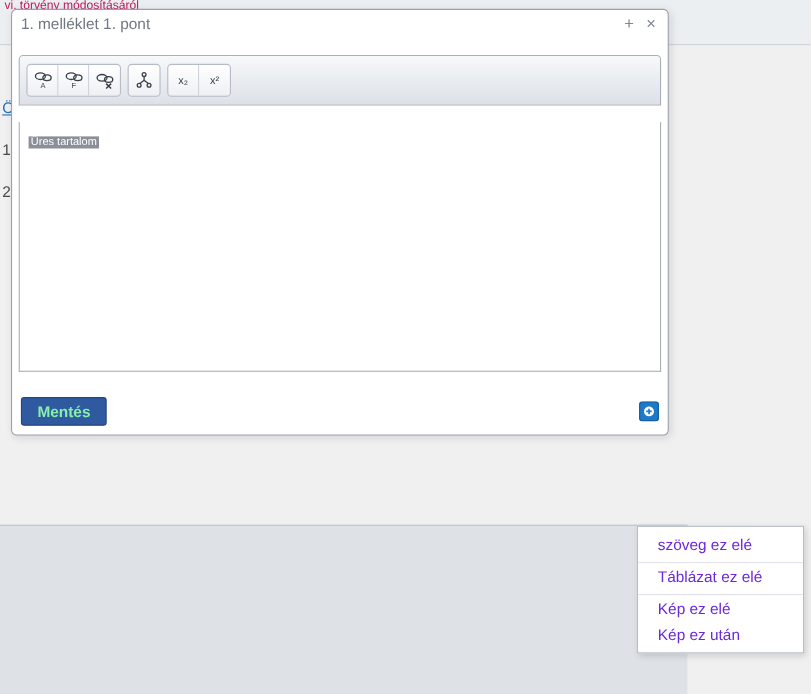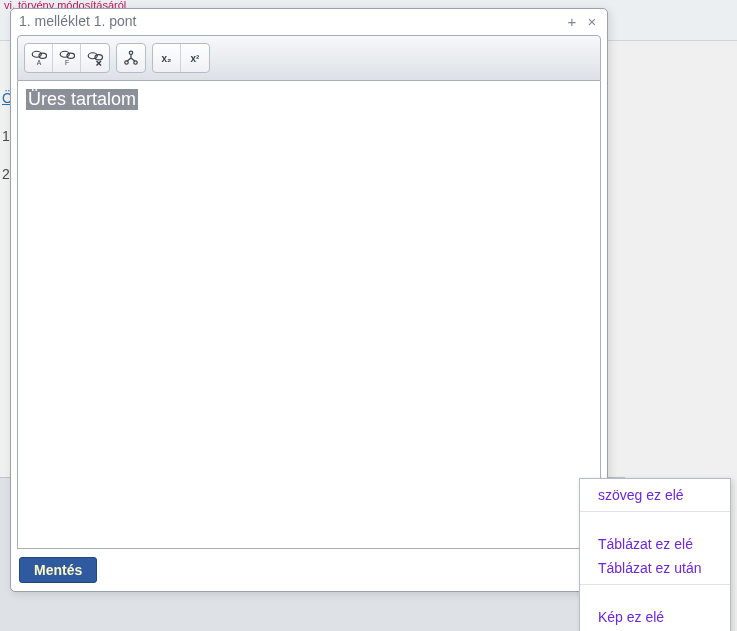--- a/index.html
+++ b/index.html
@@ -48,28 +48,29 @@
     background: #dee2e6;
     border-top: 1px solid #bfc4ca;
   }
 
   
   .dialog {
     position: absolute;
     left: 10px;
     top: 8px;
     width: 598px;
-    height: 584px;
+    height: 388px;
     background: #fff;
     border: 1px solid #9aa1ad;
     border-radius: 5px;
     box-shadow: 2px 2px 8px rgba(0,0,0,0.12);
     display: flex;
     flex-direction: column;
     box-sizing: border-box;
+    gap: 15px;
   }
   .dialog-title {
     padding: 4px 8px 2px 8px;
     color: #707684;
     font-size: 14px;
     display: flex;
     align-items: center;
   }
   .dialog-title-text { flex: 1; }
   .title-icon {
@@ -109,42 +110,42 @@
     align-items: center;
     justify-content: center;
     cursor: pointer;
     border-right: 1px solid #cfd4dc;
     box-sizing: border-box;
   }
   .tb-btn:last-child { border-right: none; }
   .tb-btn svg { width: 18px; height: 18px; }
   .tb-btn .sub {
     font-size: 10px;
-    font-weight: bold;
+    font-weight: normal;
     color: #3a3f49;
   }
 
   .editor {
     margin: 0 6px;
     flex: 1;
     border: 1px solid #a9afb9;
     border-top: none;
     background: #fff;
     position: relative;
     overflow: auto;
   }
   .editor-inner {
     padding: 8px;
   }
   .placeholder-selected {
     display: inline-block;
     background: #8a8f98;
     color: #fff;
     padding: 0 2px;
-    font-size: 18px;
+    font-size: 10px;
   }
 
   .dialog-footer {
     padding: 8px;
     display: flex;
     align-items: center;
     gap: 8px;
   }
   .btn {
     height: 26px;
@@ -153,21 +154,21 @@
     font-size: 14px;
     cursor: pointer;
     display: inline-flex;
     align-items: center;
     justify-content: center;
     line-height: 1;
     box-sizing: border-box;
   }
   .btn-primary {
     background: #2f5aa0;
-    color: #fef9c3;
+    color: #86efac;
     font-weight: bold;
     border: 1px solid #24457e;
   }
   .btn-default {
     background: linear-gradient(#ffffff, #f1f2f5);
     color: #333;
     border: 1px solid #b6bcc7;
   }
   .footer-spacer { flex: 1; }
 
@@ -188,21 +189,21 @@
   .menu {
     position: absolute;
     left: 579px;
     top: 478px;
     width: 150px;
     background: #fff;
     border: 1px solid #b6bcc7;
     box-shadow: 2px 2px 6px rgba(0,0,0,0.15);
     padding: 4px 0;
   }
-  .menu-section + .menu-section { border-top: 1px solid #dfe3e9; margin-top: 4px; padding-top: 20px; }
+  .menu-section + .menu-section { border-top: 1px solid #dfe3e9; margin-top: 4px; padding-top: 0; }
   .menu-item {
     padding: 4px 18px;
     color: #6d28d9;
     cursor: pointer;
     font-size: 14px;
     white-space: nowrap;
   }
 </style>
 </head>
 <body>
@@ -288,19 +289,18 @@
     </div>
   </div>
 </div>
 
 <div class="menu">
   <div class="menu-section">
     <div class="menu-item">szöveg ez elé</div>
   </div>
   <div class="menu-section">
     <div class="menu-item">Táblázat ez elé</div>
-    <div class="menu-item">Táblázat ez után</div>
   </div>
   <div class="menu-section">
     <div class="menu-item">Kép ez elé</div>
     <div class="menu-item">Kép ez után</div>
   </div>
 </div>
 
 </body></html>

